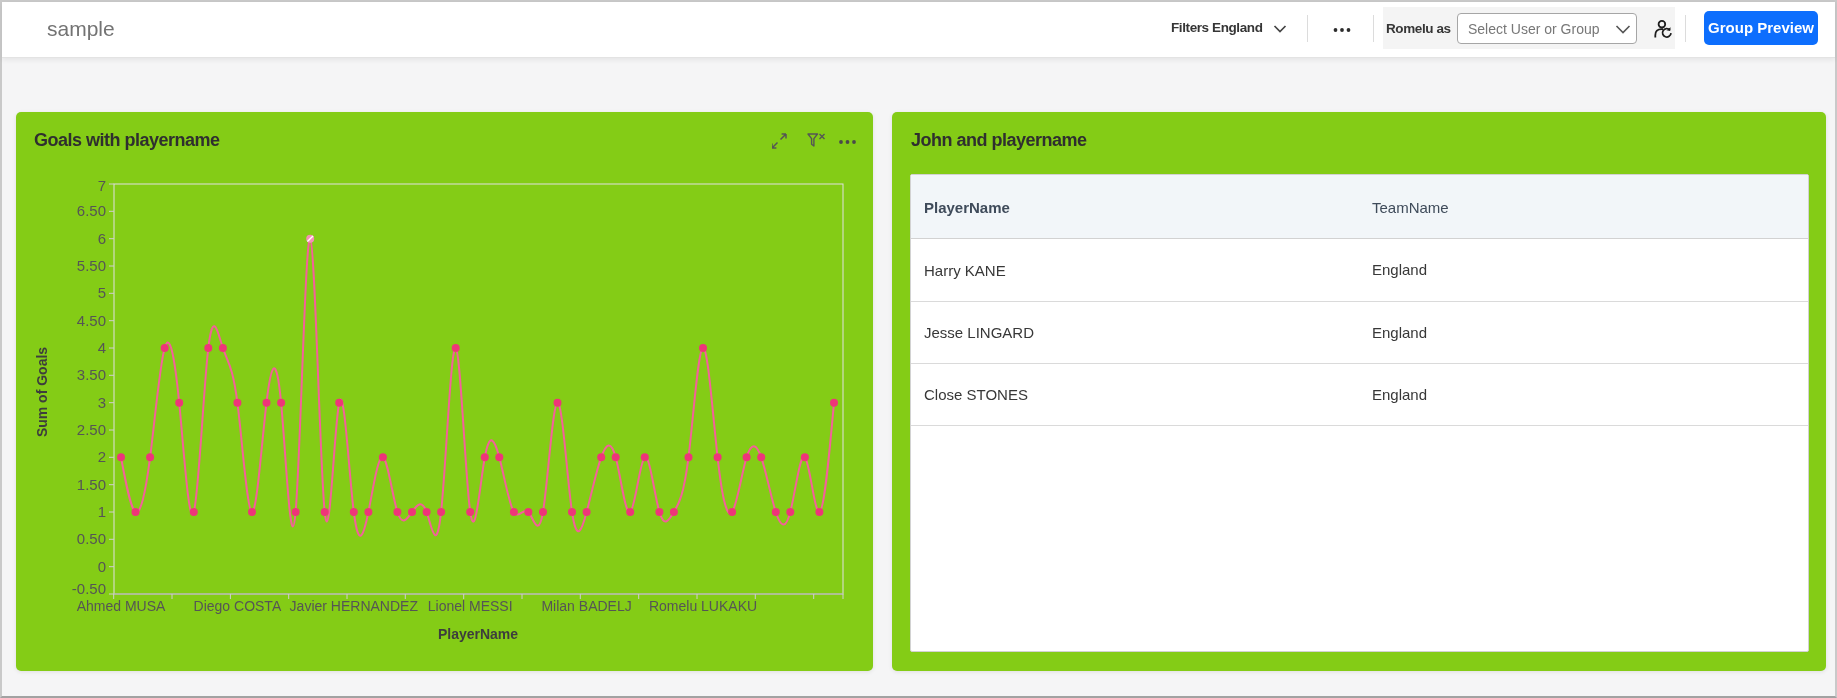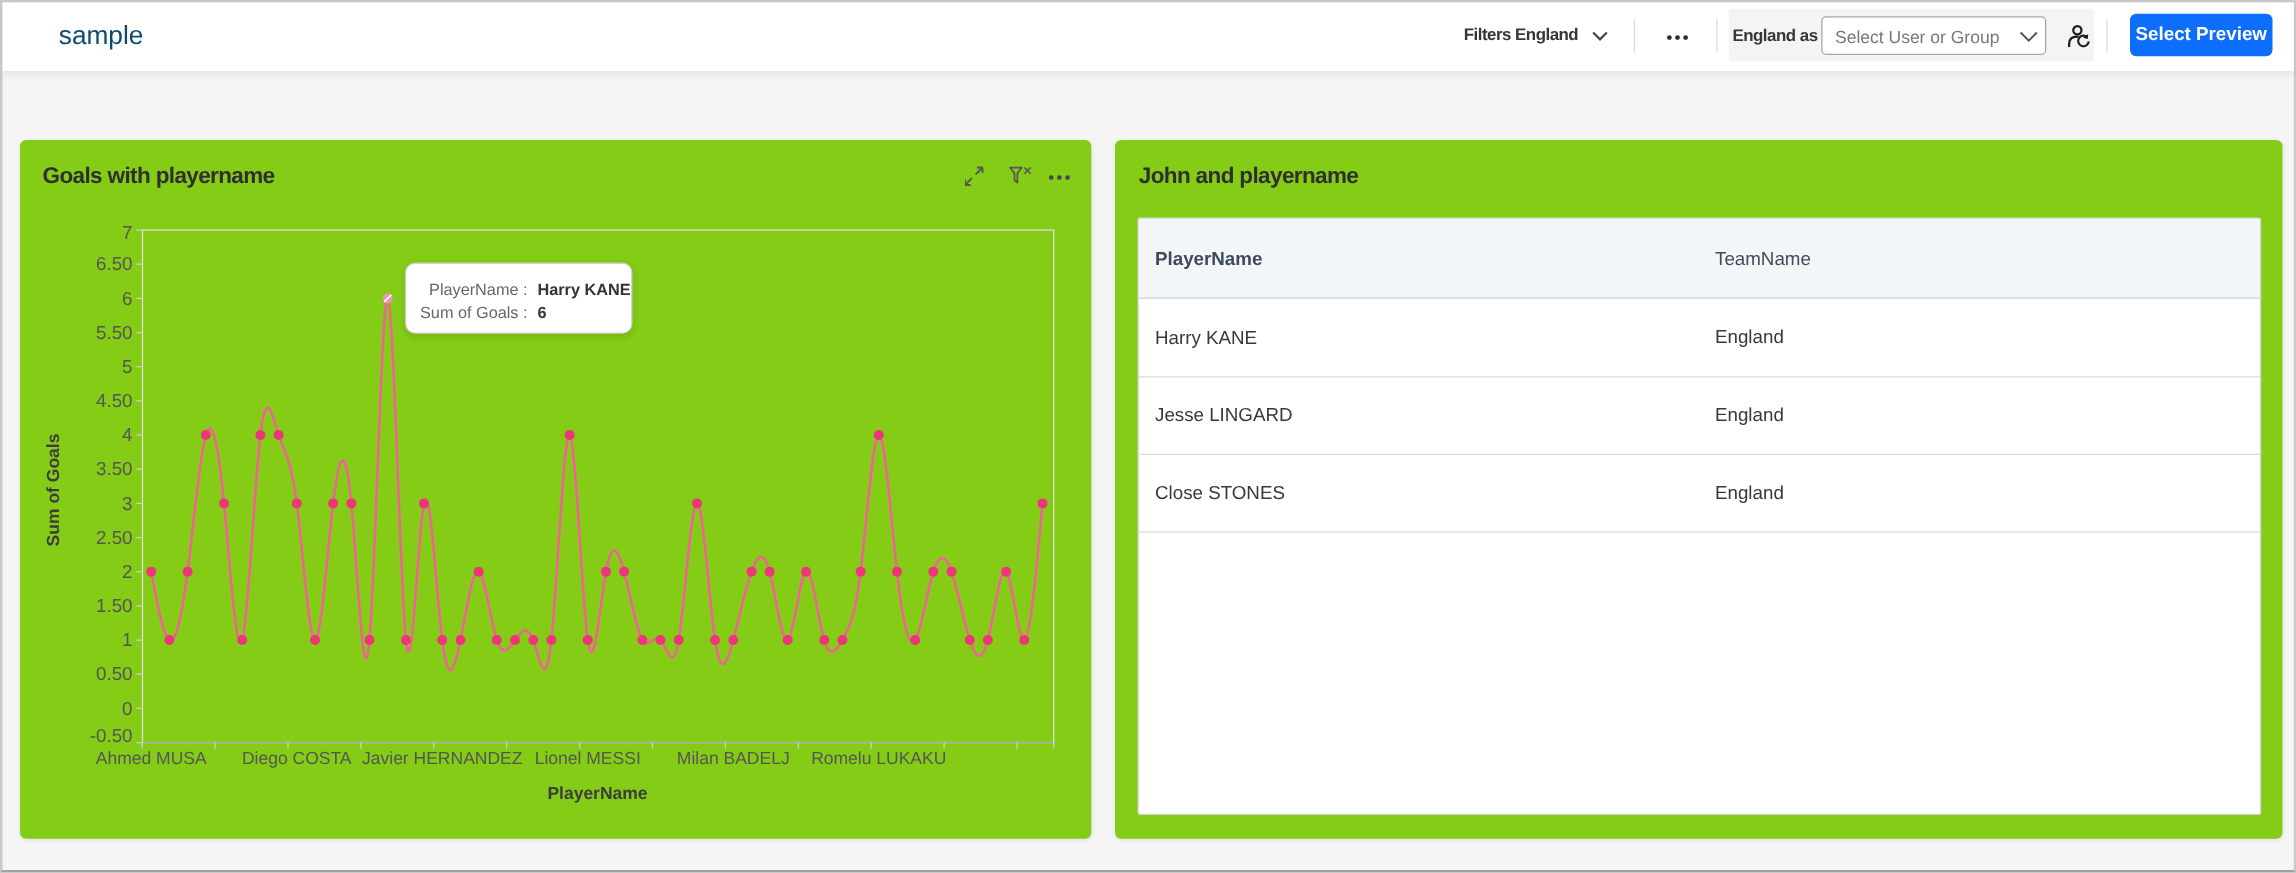--- a/index.html
+++ b/index.html
@@ -7,47 +7,47 @@
 .topbar{position:absolute;left:0;right:0;top:0;height:56px;background:#fff;border-bottom:1px solid #e3e3e3;box-shadow:0 2px 5px rgba(0,0,0,.07)}
 .abs{position:absolute}
 .card{position:absolute;top:108px;background:#84cc16;border-radius:5px;box-shadow:0 1px 4px rgba(0,0,0,.09);height:559px}
 .ctitle{position:absolute;top:18px;font-size:18px;font-weight:bold;color:#2f2f2f;letter-spacing:-0.5px}
 svg text{font-family:"Liberation Sans",sans-serif}
 .ticklab{font-size:14px;fill:#555}
 </style></head>
 <body>
 <div class="frame">
 <div class="topbar">
-  <div class="abs" style="left:45px;top:15px;font-size:21px;color:#0c4a6e">sample</div>
+  <div class="abs" style="left:45px;top:15px;font-size:21px;color:#737373">sample</div>
   <div class="abs" style="left:1169px;top:18px;font-size:13.5px;font-weight:bold;color:#363636;letter-spacing:-0.4px">Filters England</div>
   <svg class="abs" style="left:1270px;top:21px" width="16" height="12" viewBox="0 0 16 12">
         <path d="M2.5 3 L8 8.5 L13.5 3" fill="none" stroke="#444" stroke-width="1.7"></path>
       </svg>
   <div class="abs" style="left:1305px;top:13px;width:1px;height:27px;background:#dcdcdc"></div>
   <svg class="abs" style="left:1331px;top:24px" width="18" height="8">
         <circle cx="2.5" cy="4" r="1.9" fill="#2d2d2d"></circle>
         <circle cx="9" cy="4" r="1.9" fill="#2d2d2d"></circle>
         <circle cx="15.5" cy="4" r="1.9" fill="#2d2d2d"></circle>
       </svg>
   <div class="abs" style="left:1371px;top:13px;width:1px;height:27px;background:#dcdcdc"></div>
   <div class="abs" style="left:1381px;top:5px;width:292px;height:42px;background:#f4f4f4"></div>
-  <div class="abs" style="left:1384px;top:19px;font-size:13.5px;font-weight:bold;color:#363636;letter-spacing:-0.4px">England as</div>
+  <div class="abs" style="left:1384px;top:19px;font-size:13.5px;font-weight:bold;color:#363636;letter-spacing:-0.4px">Romelu as</div>
   <div class="abs" style="left:1455px;top:11px;width:180px;height:31px;background:#fff;border:1px solid #a6a6a6;border-radius:4px"></div>
   <div class="abs" style="left:1466px;top:19px;font-size:14px;color:#777">Select User or Group</div>
   <svg class="abs" style="left:1612px;top:21px" width="18" height="13" viewBox="0 0 18 13">
         <path d="M2.5 3 L9 9.5 L15.5 3" fill="none" stroke="#555" stroke-width="1.6"></path>
       </svg>
   <svg class="abs" style="left:1651px;top:16px" width="22" height="22" viewBox="0 0 22 22">
     <circle cx="8.9" cy="6.2" r="3.3" fill="none" stroke="#1d1d1d" stroke-width="1.8"></circle>
     <path d="M2.3 19.5 L2.3 17.2 Q2.3 11.2 8.6 11.2 L10 11.2" fill="none" stroke="#1d1d1d" stroke-width="1.8"></path>
     <path d="M16.9 11.9 a4.25 4.25 0 1 0 1.1 3.2" fill="none" stroke="#1d1d1d" stroke-width="1.7"></path>
     <path d="M17.6 9.2 L17.2 13.1 L13.4 12.2 Z" fill="#1d1d1d"></path>
   </svg>
   <div class="abs" style="left:1683px;top:13px;width:1px;height:27px;background:#dcdcdc"></div>
-  <div class="abs" style="left:1702px;top:9px;width:114px;height:34px;background:#0d6efd;border-radius:5px;color:#fff;font-size:15px;font-weight:bold;text-align:center;line-height:34px">Select Preview</div>
+  <div class="abs" style="left:1702px;top:9px;width:114px;height:34px;background:#0d6efd;border-radius:5px;color:#fff;font-size:15px;font-weight:bold;text-align:center;line-height:34px">Group Preview</div>
 </div>
 
 <div class="card" style="left:14px;width:857px;top:110px">
   <div class="ctitle" style="left:18px">Goals with playername</div>
   <svg class="abs" style="left:756px;top:20px" width="88" height="20" viewBox="0 0 88 20">
     <g stroke="#555" stroke-width="1.5" fill="none">
       <path d="M8.5 7.5 L14 2 M14 2 h-4.4 M14 2 v4.4 M5.5 10.5 L0 16 M0 16 h4.4 M0 16 v-4.4"></path>
     </g>
     <g stroke="#555" stroke-width="1.4" fill="none" transform="translate(36,0)">
       <path d="M0 2 h9.5 l-3.6 4.6 v7.4 l-2.3 -1.8 v-5.6 z" stroke-linejoin="round"></path>
@@ -140,34 +140,20 @@
           <circle cx="745.2" cy="345.3" r="4"></circle>
           <circle cx="759.8" cy="400.0" r="4"></circle>
           <circle cx="774.3" cy="400.0" r="4"></circle>
           <circle cx="788.9" cy="345.3" r="4"></circle>
           <circle cx="803.4" cy="400.0" r="4"></circle>
           <circle cx="818.0" cy="290.7" r="4"></circle>
         </g>
     <circle cx="294.2" cy="126.7" r="4" fill="#f591b6"></circle>
     <path d="M291.4 129.5 L297 123.9" stroke="#fff" stroke-width="1.4"></path>
   </svg>
-  <div class="abs" style="left:308px;top:98px;width:182px;height:57px;background:#fff;border:1px solid #ccc;border-radius:8px;box-shadow:0 2px 6px rgba(0,0,0,.12)">
-    <table style="border-collapse:collapse;margin:12px 0 0 0;font-size:13px;line-height:17.5px">
-      <tbody>
-            <tr>
-              <td style="text-align:right;color:#666;white-space:nowrap;width:97px">PlayerName :</td>
-              <td style="font-weight:bold;color:#333;padding-left:8px;white-space:nowrap">Harry KANE</td>
-            </tr>
-      <tr>
-              <td style="text-align:right;color:#666;white-space:nowrap">Sum of Goals :</td>
-              <td style="font-weight:bold;color:#333;padding-left:8px;white-space:nowrap">6</td>
-            </tr>
-    </tbody>
-        </table>
-  </div>
 </div>
 
 <div class="card" style="left:890px;width:934px;top:110px">
   <div class="ctitle" style="left:19px">John and playername</div>
   <div class="abs" style="left:18px;top:62px;width:899px;height:478px;border:1px solid #d2d2d2;border-radius:2px;background:#fff">
     <div style="height:64px;background:#f2f6f9;border-bottom:1px solid #d2d2d2;position:relative">
       <div class="abs" style="left:13px;top:24px;font-size:15px;font-weight:bold;color:#3f4b5a">PlayerName</div>
       <div class="abs" style="left:461px;top:24px;font-size:15px;font-weight:normal;color:#3f4b5a">TeamName</div>
     </div>
     <div style="height:63px;border-bottom:1px solid #dadada;position:relative;font-size:15px;color:#383838">

